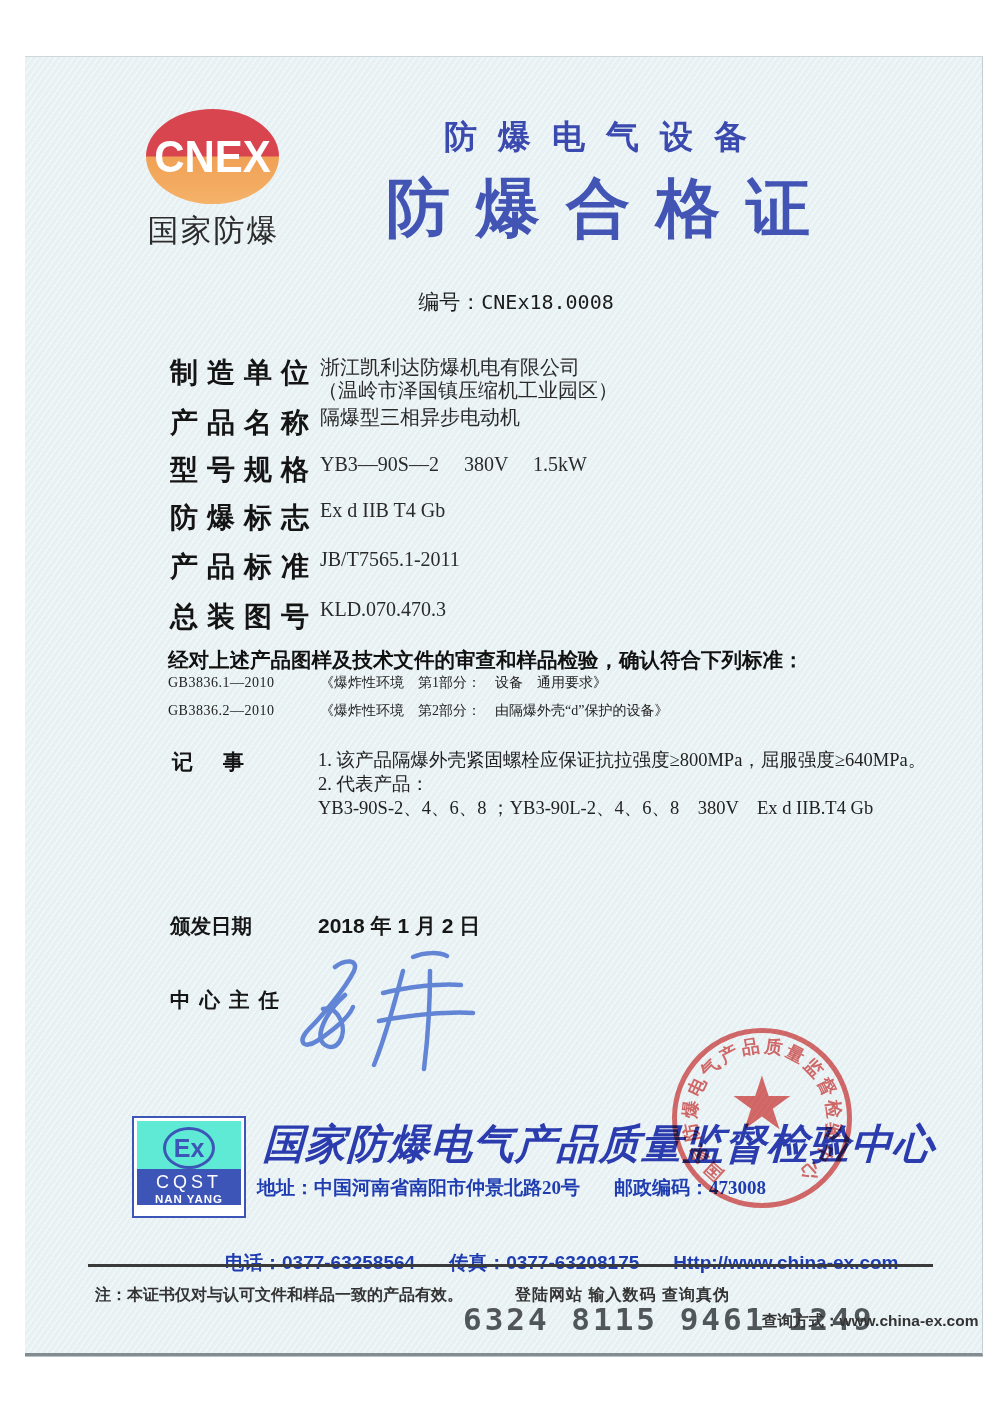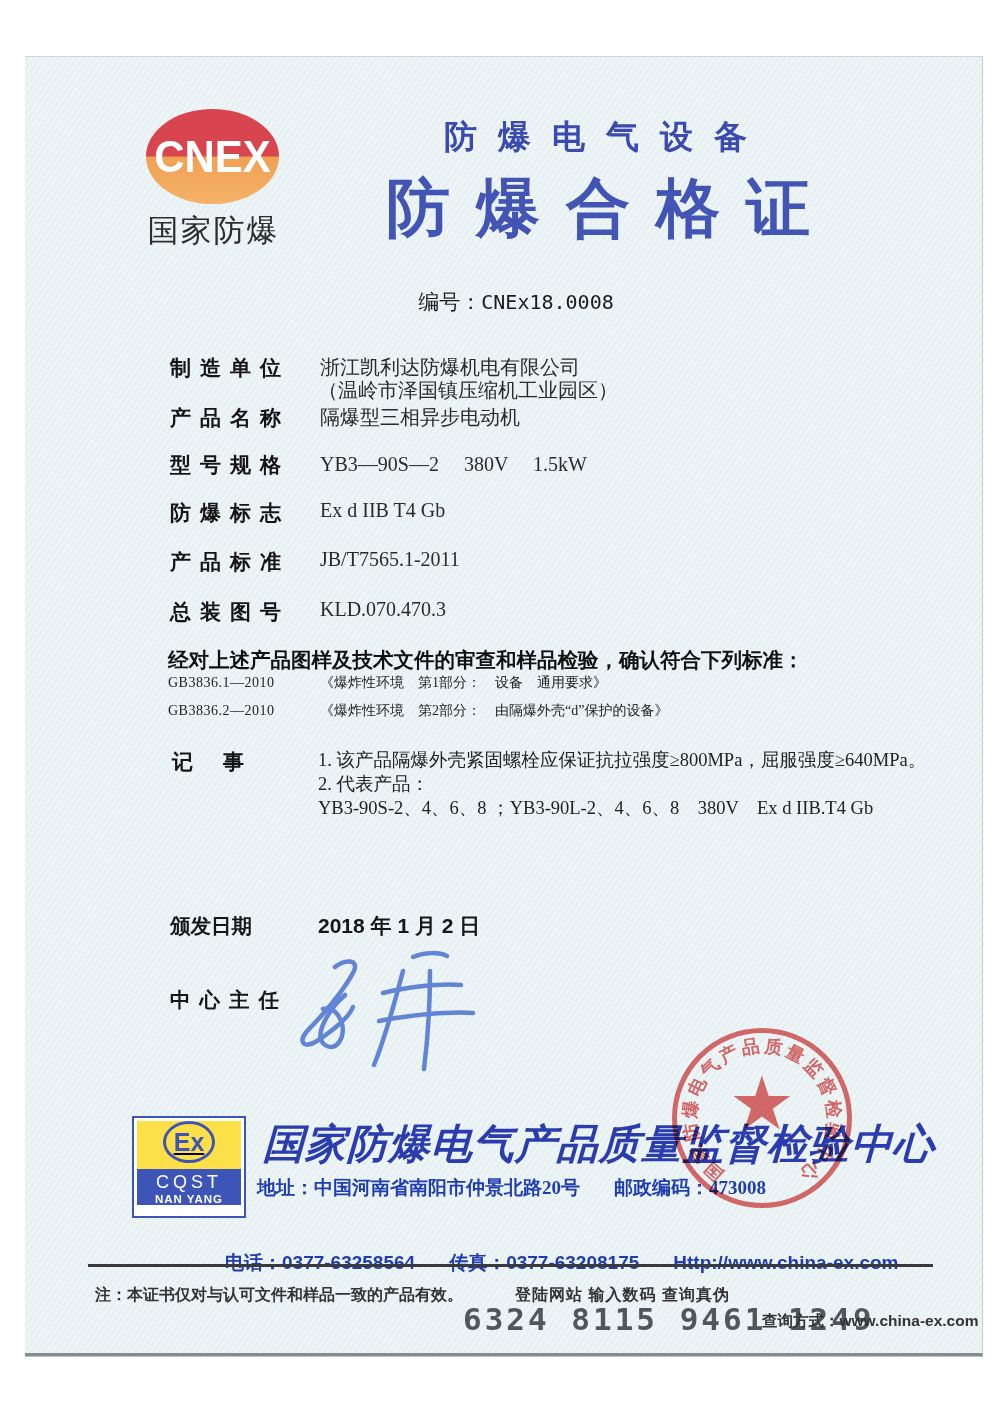--- a/index.html
+++ b/index.html
@@ -41,21 +41,21 @@
     font-size:64px;letter-spacing:26px;padding-left:26px;color:#4254b4;
   }
   .cert-no{
     position:absolute;left:141px;top:231px;width:700px;text-align:center;
     font-size:21px;color:#1c1c1c;
   }
   .cert-no .num{font-family:"DejaVu Sans Mono",monospace;font-size:20px;}
   
   .frow{position:absolute;left:145px;white-space:nowrap;}
   .flabel{
-    display:inline-block;width:150px;font-size:21px;font-weight:600;color:#141414;
+    display:inline-block;width:150px;font-size:28px;font-weight:600;color:#141414;
     letter-spacing:9px;vertical-align:top;
   }
   .fvalue{font-size:20px;color:#2a2a2a;}
   .fvalue2{position:absolute;left:293px;font-size:20px;color:#2a2a2a;white-space:nowrap;}
   
   .std-intro{position:absolute;left:143px;top:589px;font-size:20.5px;font-weight:600;color:#111;white-space:nowrap;}
   .std-row{position:absolute;left:143px;font-size:14px;color:#222;white-space:nowrap;}
   .std-code{display:inline-block;width:152px;letter-spacing:.5px;}
   
   .notes-label{position:absolute;left:147px;top:691px;font-size:21px;font-weight:600;color:#141414;letter-spacing:30px;white-space:nowrap;}
@@ -80,21 +80,21 @@
   .stamp-star{
     position:absolute;left:0;top:44px;width:100%;text-align:center;
     font-size:74px;line-height:1;color:#e2605f;
   }
   
   .badge{
     position:absolute;left:107px;top:1059px;width:114px;height:102px;
     border:2px solid #3d55b6;background:#ffffff;padding:3px;box-sizing:border-box;
     font-family:"Liberation Sans",sans-serif;
   }
-  .badge-top{height:48px;display:flex;align-items:flex-start;justify-content:center;background:#fde047;text-decoration:underline;}
+  .badge-top{height:48px;display:flex;align-items:flex-end;justify-content:center;background:#5eead4;}
   .badge-ex{
     width:52px;height:42px;border:3px solid #3d55b6;border-radius:50%;
     display:flex;align-items:center;justify-content:center;
     color:#3d55b6;font-weight:bold;font-size:25px;box-sizing:border-box;
   }
   .badge-bottom{height:36px;background:#3d55b6;color:#fff;text-align:center;padding-top:3px;box-sizing:border-box;}
   .badge-cqst{font-size:18px;letter-spacing:4px;font-weight:500;line-height:20px;}
   .badge-city{font-size:11.5px;font-weight:bold;letter-spacing:1px;line-height:15px;}
   .org-name{
     position:absolute;left:238px;top:1060px;width:680px;white-space:nowrap;

